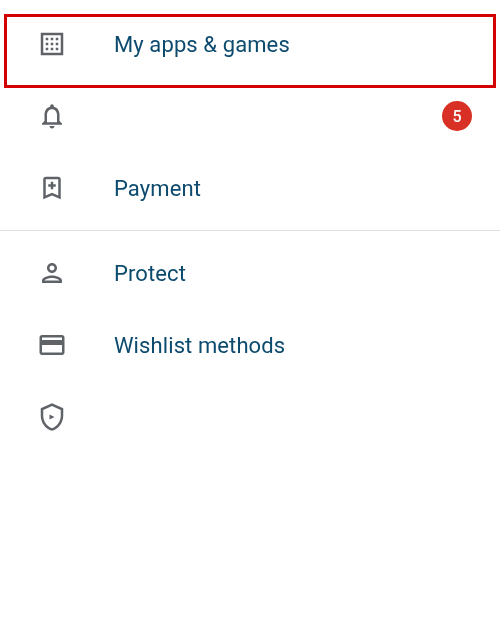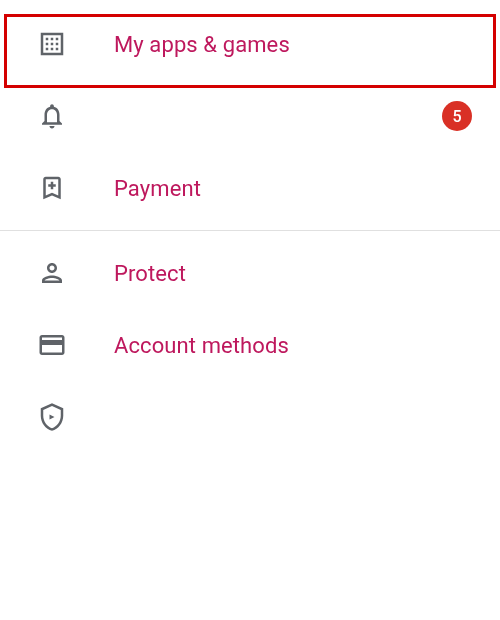--- a/index.html
+++ b/index.html
@@ -38,21 +38,21 @@
   .icon-slot svg {
     width: 30px;
     height: 30px;
     stroke: none;
     fill: #5f6368;
   }
   .label {
     margin-left: 44px;
     font-size: 22px;
     font-weight: 400;
-    color: #be185d;
+    color: #0c4a6e;
     letter-spacing: 0.1px;
   }
   .badge {
     margin-left: auto;
     width: 30px;
     height: 30px;
     border-radius: 50%;
     background: #d93025;
     color: #ffffff;
     font-size: 16px;
@@ -122,21 +122,21 @@
     </span>
     <span class="label">Protect</span>
   </div>
 
   <div class="item">
     <span class="icon-slot">
       <svg viewBox="0 0 24 24">
           <path d="M20 4H4c-1.11 0-1.99.89-1.99 2L2 18c0 1.11.89 2 2 2h16c1.11 0 2-.89 2-2V6c0-1.11-.89-2-2-2zm0 14H4v-6h16v6zm0-10H4V6h16v2z"></path>
         </svg>
     </span>
-    <span class="label">Account methods</span>
+    <span class="label">Wishlist methods</span>
   </div>
 
   <div class="item">
     <span class="icon-slot">
       <svg viewBox="0 0 24 24">
           <path d="M12 1 3 5v6c0 5.55 3.84 10.74 9 12 5.16-1.26 9-6.45 9-12V5l-9-4zm7 10c0 4.52-2.98 8.69-7 9.93-4.02-1.24-7-5.41-7-9.93V6.3l7-3.11 7 3.11V11zm-9-1v4l4-2-4-2z"></path>
         </svg>
     </span>
   </div>
 

